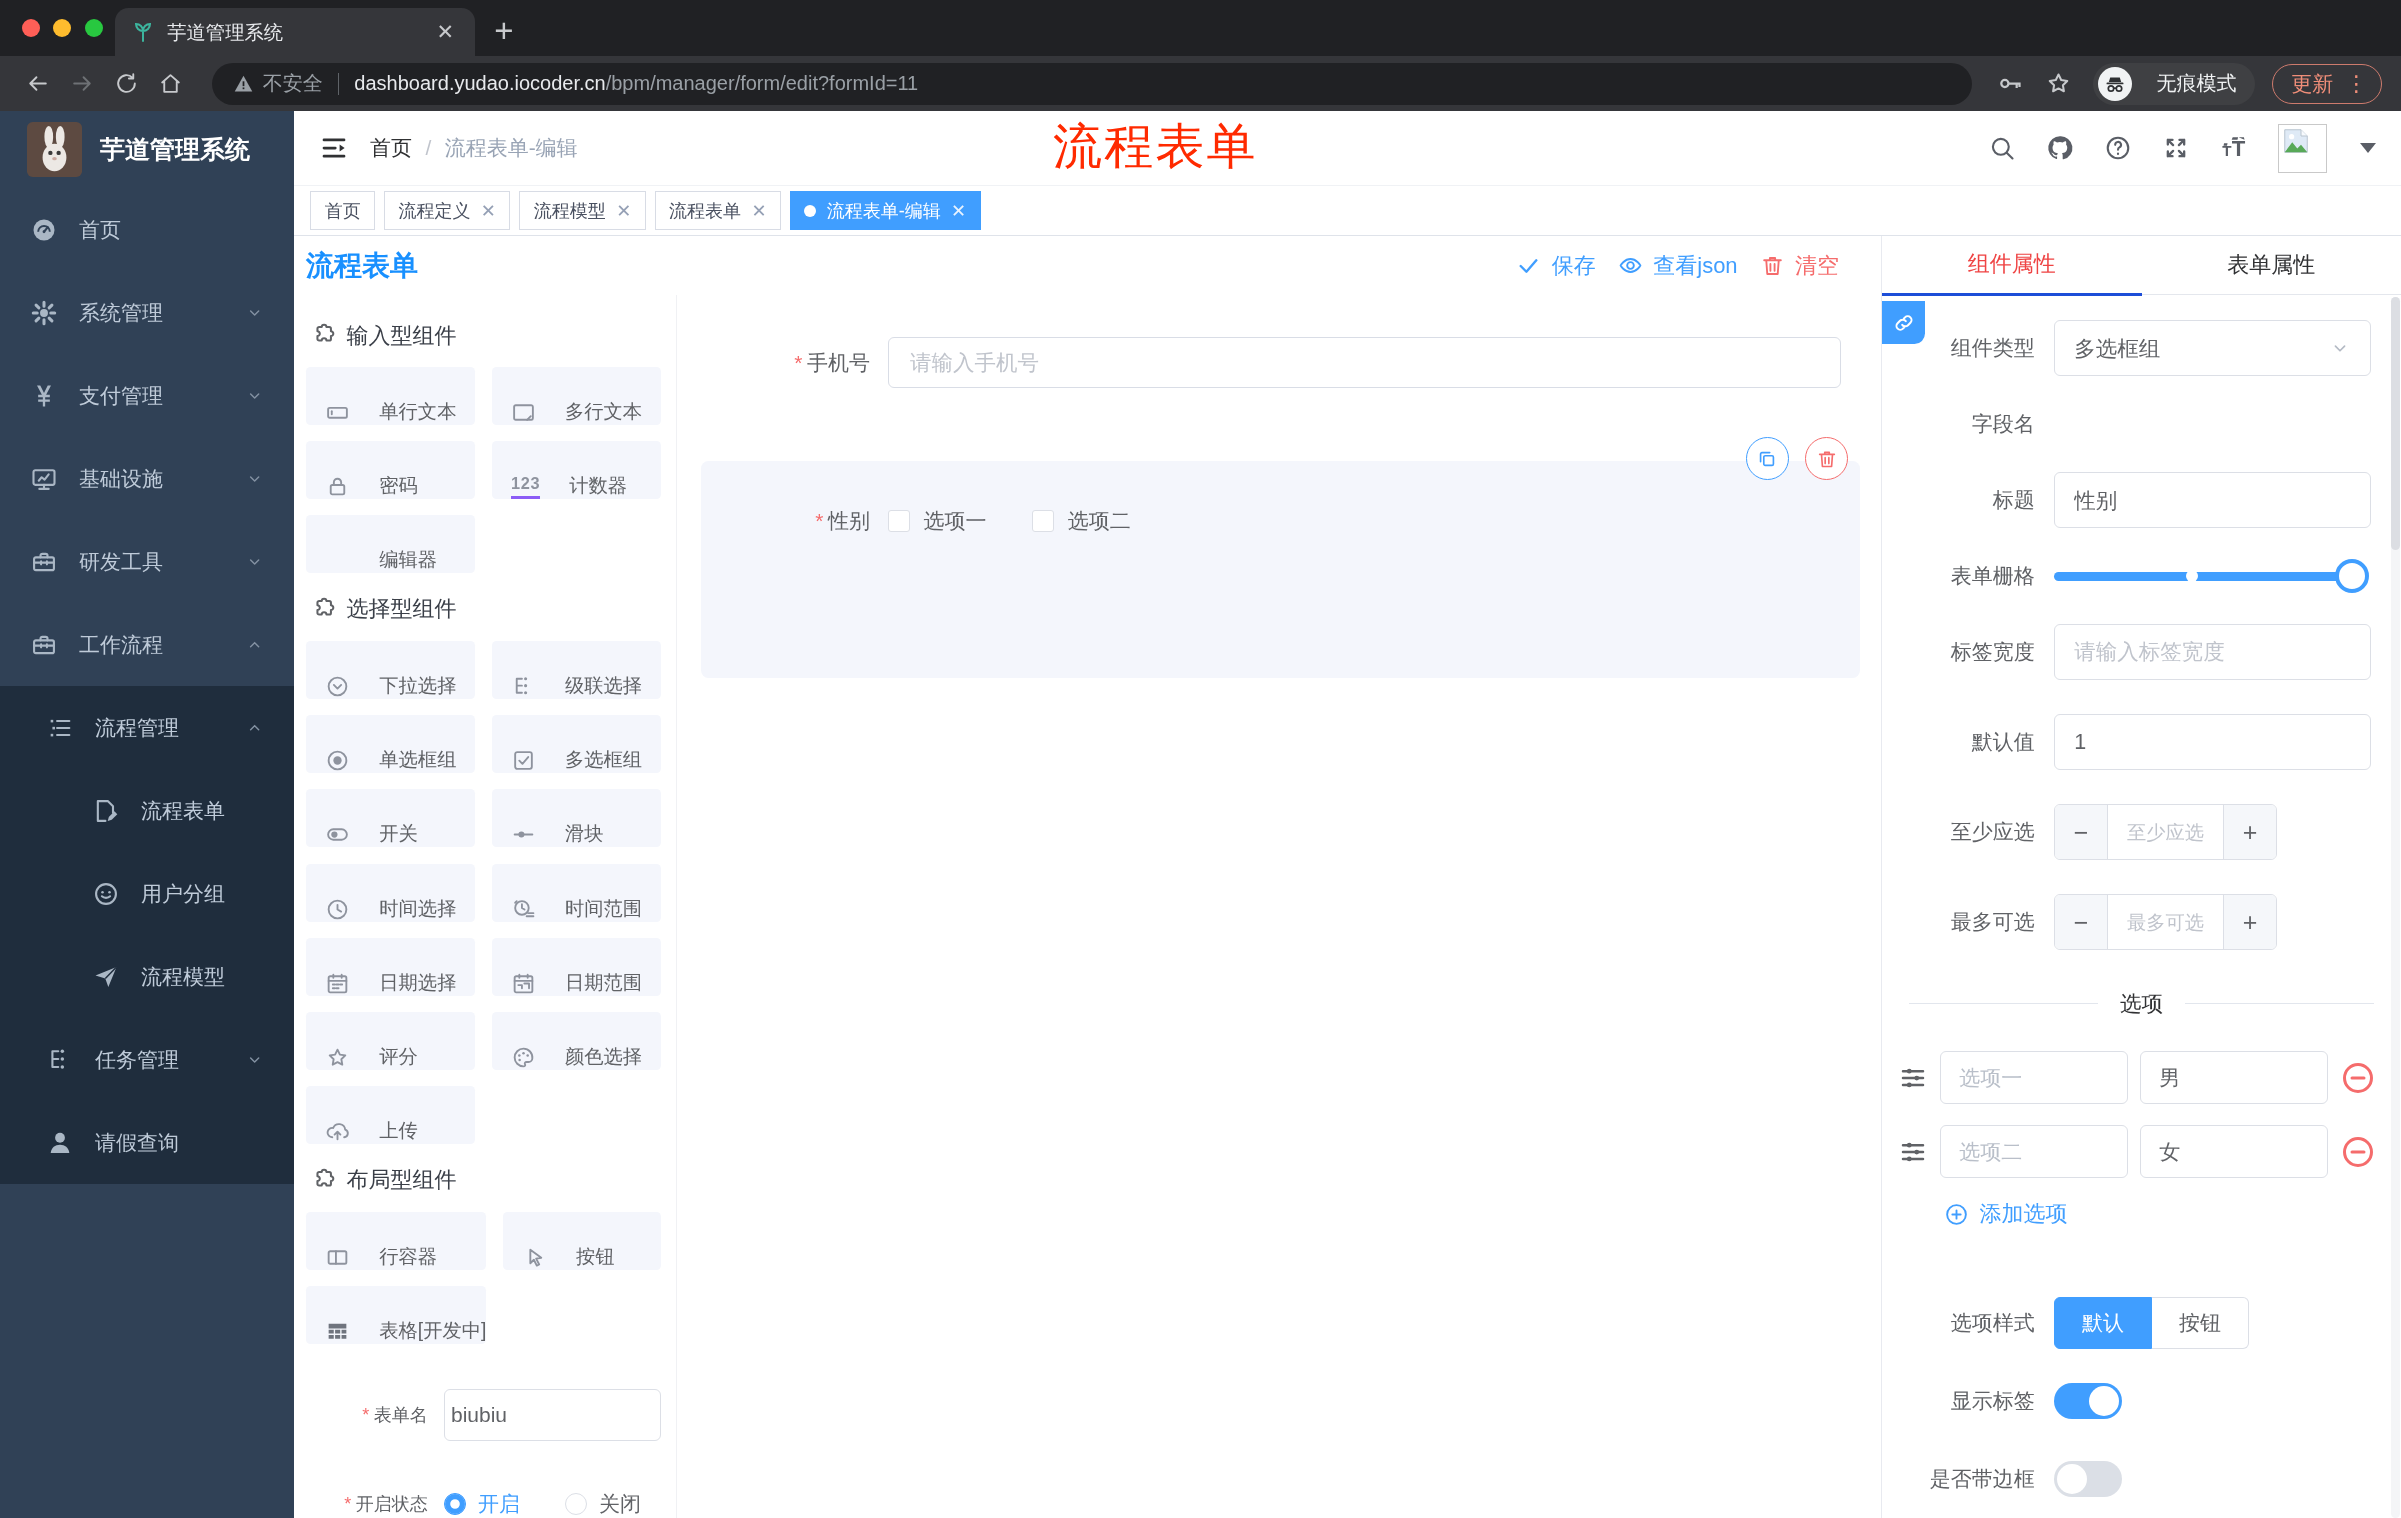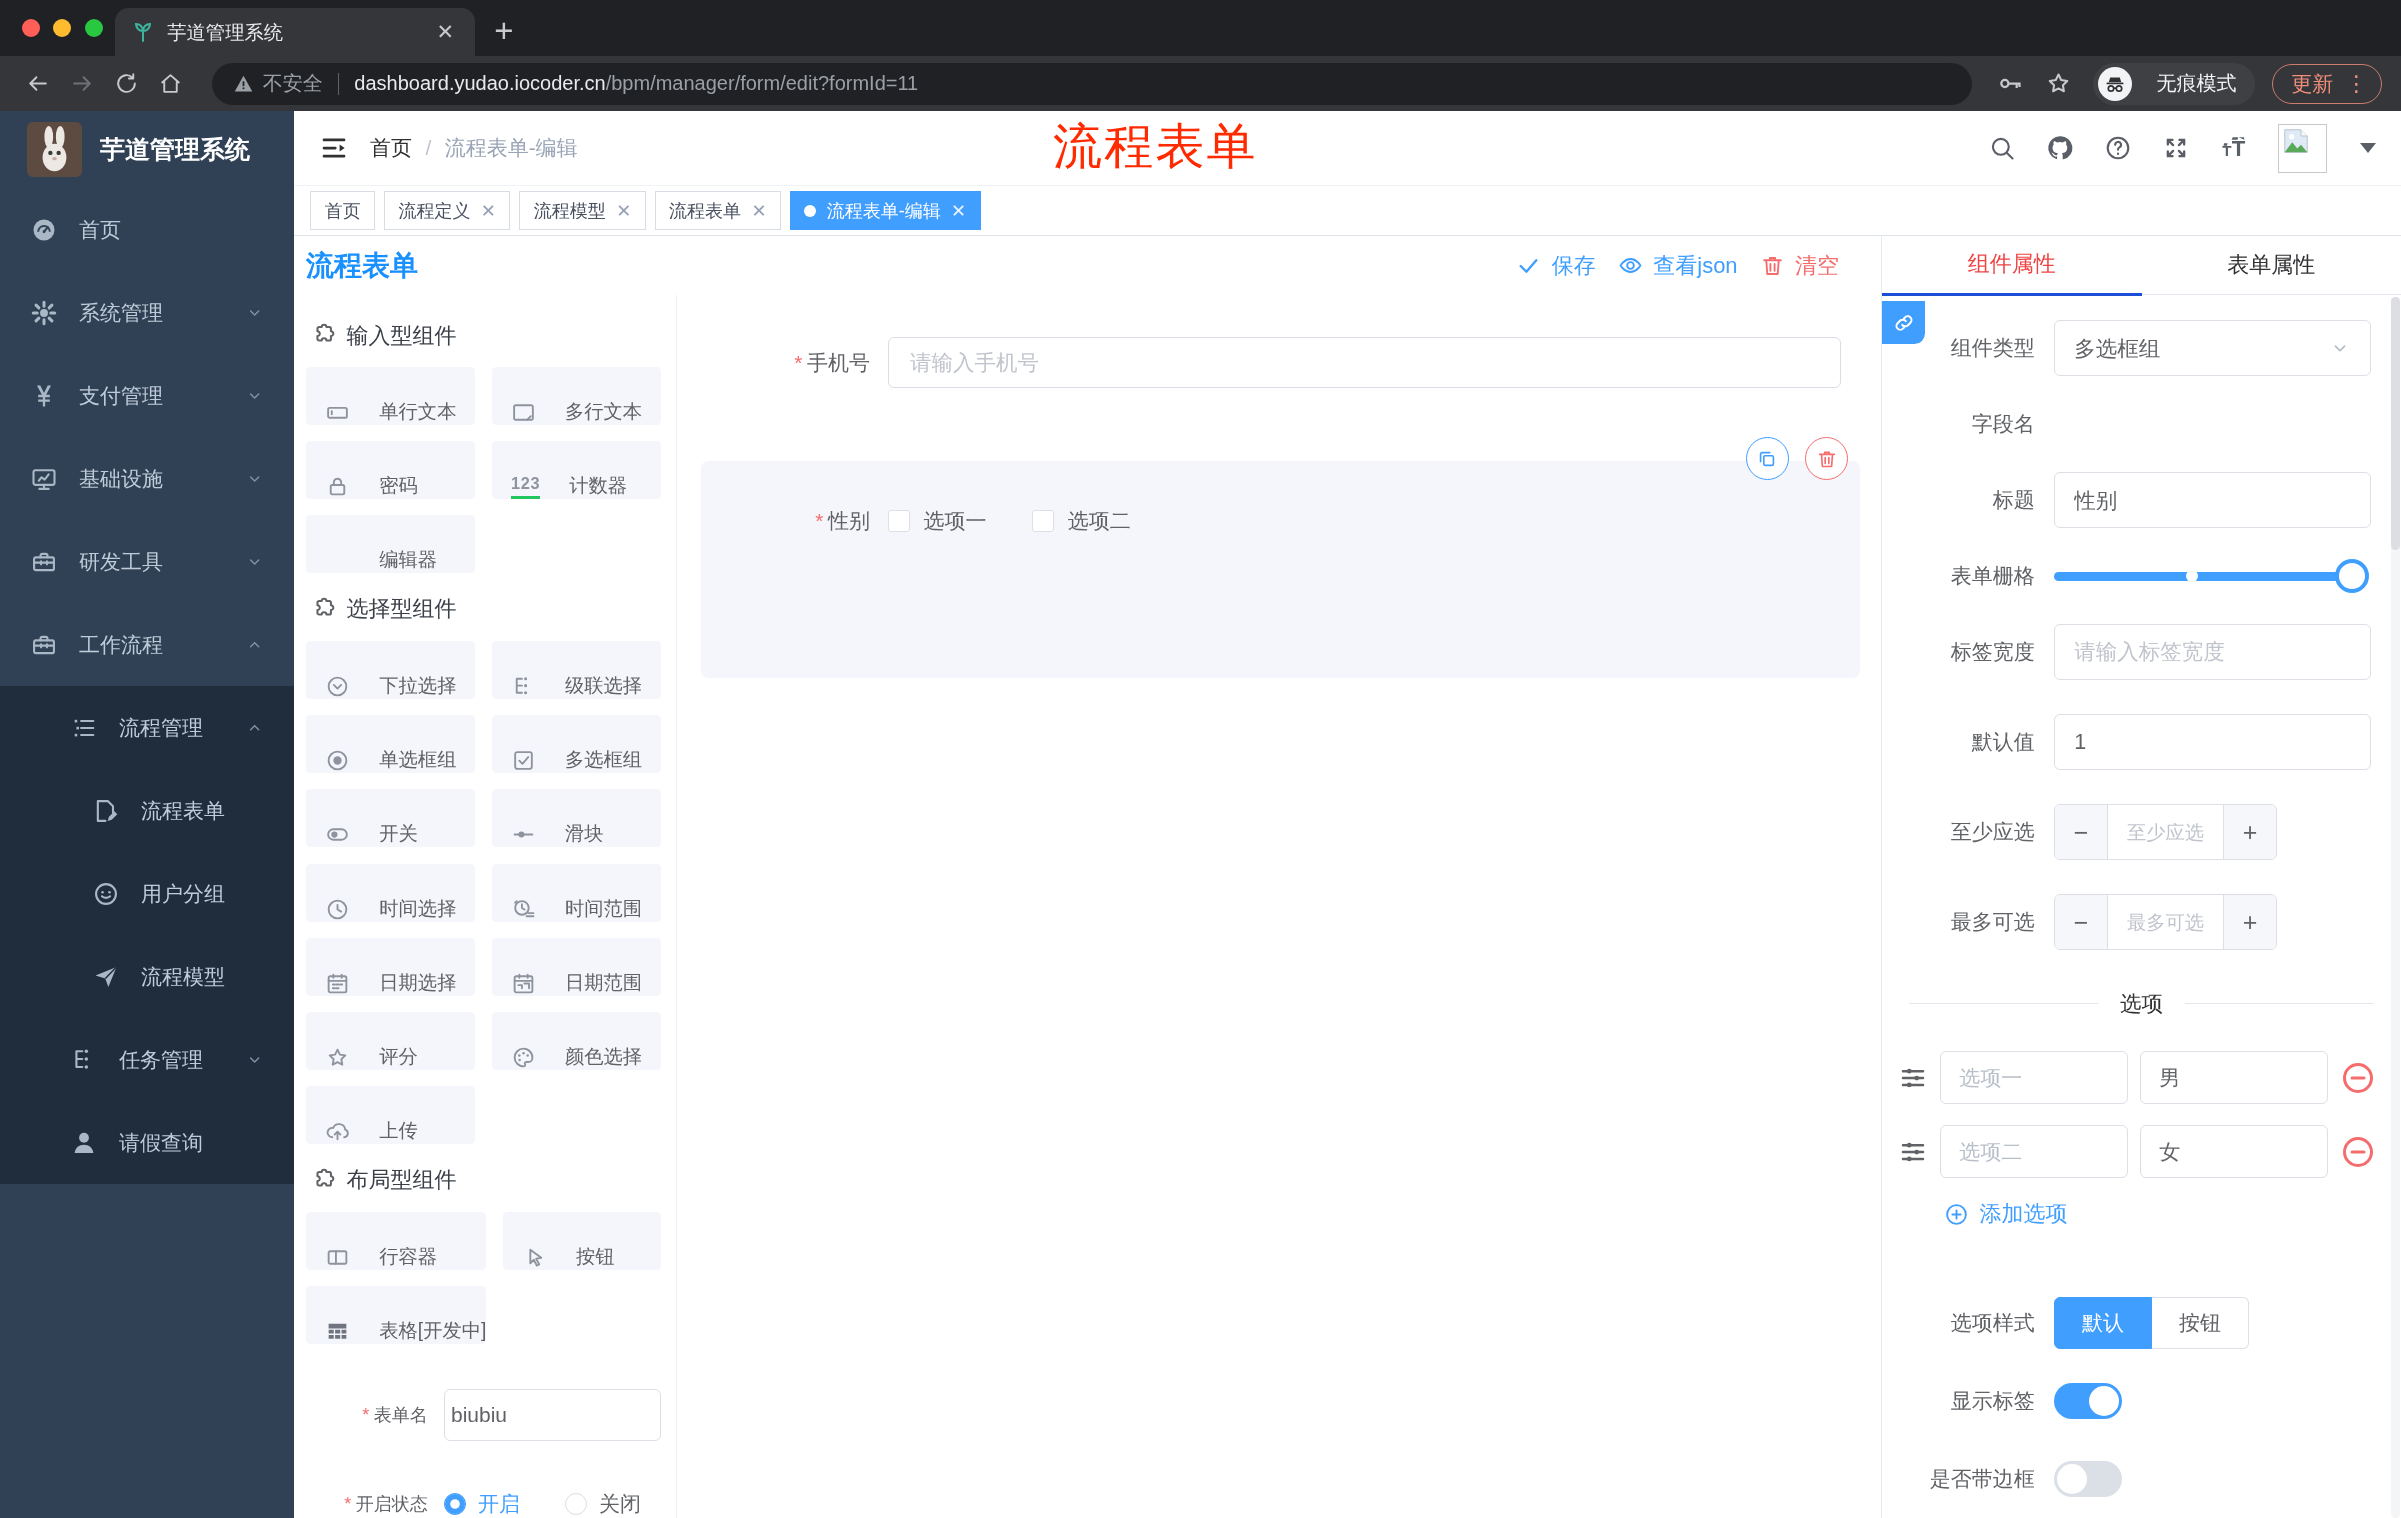--- a/index.html
+++ b/index.html
@@ -42,21 +42,21 @@
   .app{display:flex;height:1407px}
   .sidebar{width:294px;background:#304156;color:#bfcbd9;flex:none;display:flex;flex-direction:column}
   .logo{height:77px;display:flex;align-items:center;gap:18px;padding-left:27px}
   .logo .img{width:55px;height:55px}
   .logo .nm{color:#fff;font-size:25px;font-weight:bold;white-space:nowrap}
   .mi{height:83px;display:flex;align-items:center;padding:0 30px;gap:21px;font-size:21px;cursor:pointer;white-space:nowrap}
   .mi [data-icon].mic{width:28px;height:28px;color:#aab7c5}
   .mi .lb{flex:1}
   .mi .chev{width:19.3px;height:19.3px;color:#8391a2}
   .submenu{background:#1f2d3d}
-  .mi.l2{padding-left:70px}
+  .mi.l2{padding-left:46px}
   .mi.l3{padding-left:92px}
 
   .main{flex:1;display:flex;flex-direction:column;position:relative;min-width:0;background:#fff}
 
   
   .navbar{height:74px;display:flex;align-items:center;padding:0 25px;flex:none}
   .hamb{width:30px;height:30px;color:#303133;margin-right:21px;cursor:pointer}
   .bc{font-size:21px;display:flex;align-items:center}
   .bc .b1{color:#303133;cursor:pointer}
   .bc .sep{color:#c0c4cc;margin:0 13.4px}
@@ -91,21 +91,21 @@
   .dbody{flex:1;display:flex;min-height:0}
 
   
   .cpanel{width:383px;flex:none;border-right:0.7px solid #f0f1f4;padding:4.5px 15px 0 12px;overflow:hidden}
   .gh{display:flex;align-items:center;gap:10.4px;margin:21px 3px 16.3px;font-size:22px;color:#3a3f48}
   .gh [data-icon]{width:27px;height:27px;color:#606266}
   .chips{display:grid;grid-template-columns:1fr 1fr;gap:16.3px}
   .chip{height:58px;background:#f4f6fc;border-radius:4.5px;display:flex;align-items:flex-end;gap:29px;
     padding-left:19.3px;font-size:19.3px;color:#606266;cursor:move;white-space:nowrap}
   .chip .ci{width:25px;height:25px;color:#8e939e}
-  .chip .ci.num{font-size:16.3px;font-weight:bold;border-bottom:3px solid #22c55e;line-height:19.3px;width:auto;letter-spacing:0.7px}
+  .chip .ci.num{font-size:16.3px;font-weight:bold;border-bottom:3px solid #8b5cf6;line-height:19.3px;width:auto;letter-spacing:0.7px}
   .chip .ci.tbl{color:#6f747e}
 
   .pform{margin-top:45px}
   .frow{display:flex;align-items:flex-start;margin-bottom:37px}
   .flabel{width:138px;text-align:right;padding-right:16.3px;font-size:18px;color:#606266;line-height:52px;flex:none;white-space:nowrap}
   .req{color:#f56c6c;margin-right:4.5px}
   .fin{flex:1;height:52px;border:1.5px solid #dcdfe6;border-radius:6px;font-size:21px;color:#606266;
     padding:0 6px;outline:none;background:#fff;min-width:0;font-family:inherit}
   .radios{display:flex;align-items:center;height:52px;gap:45px;font-size:21px}
   .radio{display:flex;align-items:center;gap:12px;cursor:pointer}

